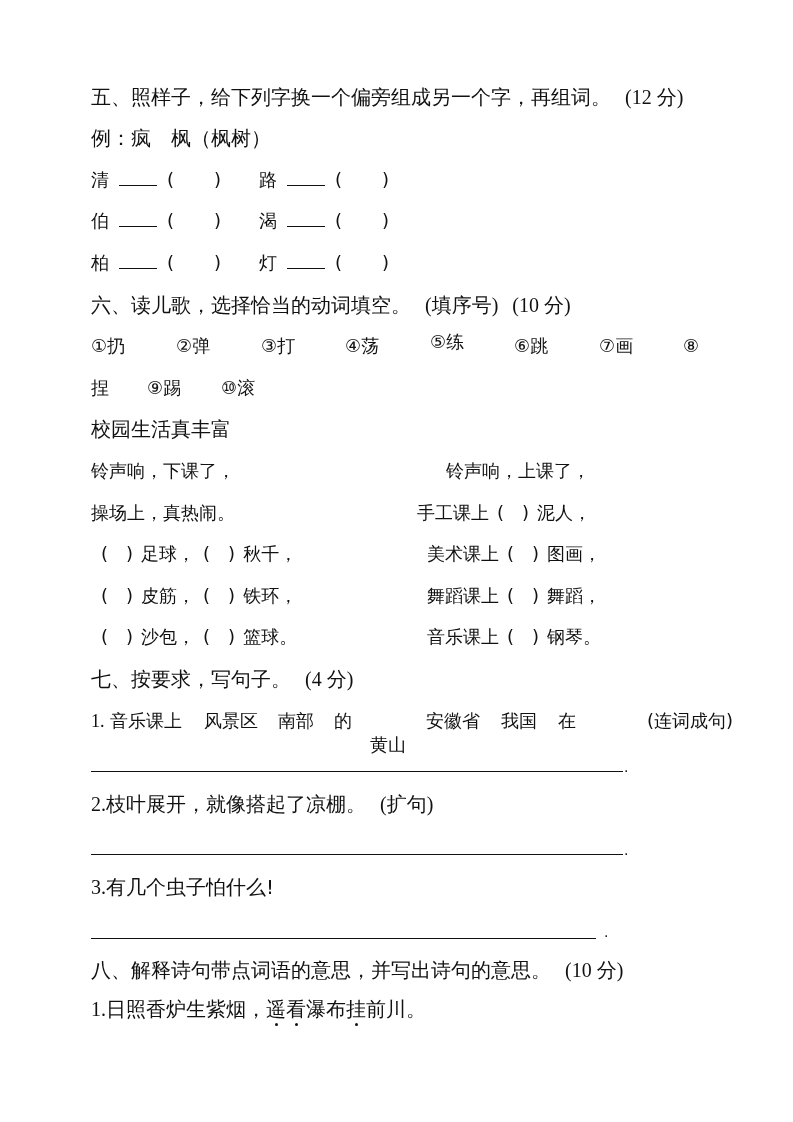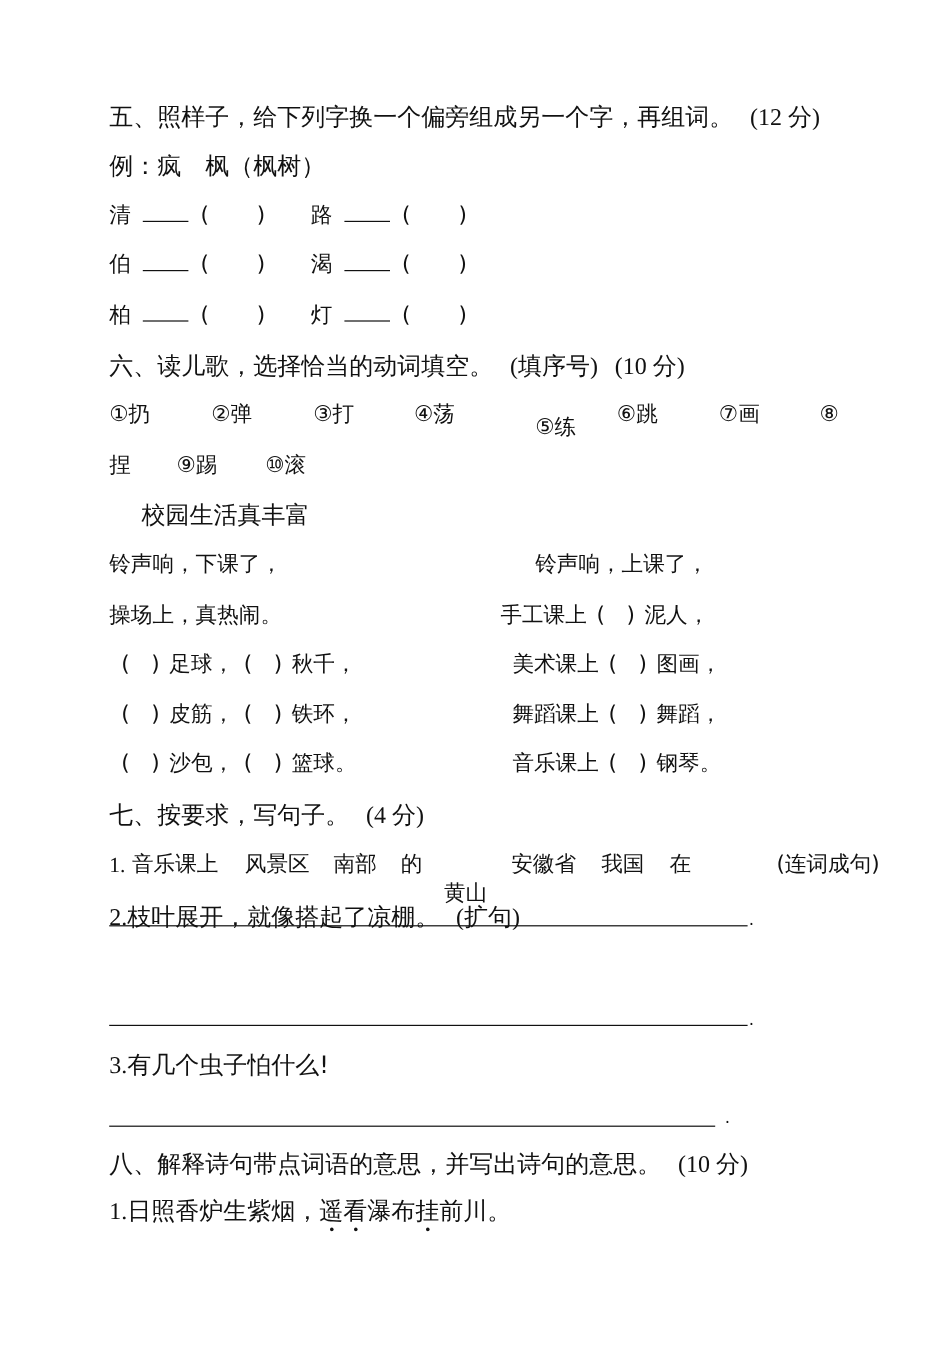--- a/index.html
+++ b/index.html
@@ -108,30 +108,30 @@
 </div>
 
 <div class="line" style="top:293px;text-align:right;">
   <span>六、读儿歌，选择恰当的动词填空。</span><span class="score">(填序号)</span><span class="score">(10 分)</span>
 </div>
 
 <div class="abs" style="top:334px; left:91px;">①扔</div>
 <div class="abs" style="top:334px; left:176px;">②弹</div>
 <div class="abs" style="top:334px; left:261px;">③打</div>
 <div class="abs" style="top:334px; left:345px;">④荡</div>
-<div class="abs" style="top:345px; left:430px;margin-left:16px;">⑤练</div>
+<div class="abs" style="top:330px; left:430px;">⑤练</div>
 <div class="abs" style="top:334px; left:514px;">⑥跳</div>
 <div class="abs" style="top:334px; left:599px;">⑦画</div>
 <div class="abs" style="top:334px; left:683px;">⑧</div>
 
 <div class="abs" style="top:376px; left:91px;">捏</div>
 <div class="abs" style="top:376px; left:147px;">⑨踢</div>
 <div class="abs" style="top:376px; left:221px;">⑩滚</div>
 
-<div class="line" style="top:417px;margin-left:27px;">校园生活真丰富</div>
+<div class="line" style="top:417px;">校园生活真丰富</div>
 
 <div class="abs" style="top:459px; left:91px;">铃声响，下课了，</div>
 <div class="abs" style="top:459px; left:446px;">铃声响，上课了，</div>
 
 <div class="abs" style="top:501px; left:91px;">操场上，真热闹。</div>
 <div class="abs" style="top:501px; left:417px;">
   <span>手工课上</span><span style="margin-left:8px;">(</span><span class="paren-gap-sm"></span><span>)</span><span style="margin-left:8px;">泥人，</span>
 </div>
 
 <div class="abs" style="top:542px; left:101px;">
@@ -166,21 +166,21 @@
 <div class="abs" style="top:709px; left:334px;">的</div>
 <div class="abs" style="top:709px; left:370px;margin-top:24px;">黄山</div>
 <div class="abs" style="top:709px; left:426px;">安徽省</div>
 <div class="abs" style="top:709px; left:501px;">我国</div>
 <div class="abs" style="top:709px; left:558px;">在</div>
 <div class="abs" style="top:709px; left:606px;margin-left:41px;">(连词成句)</div>
 
 <div class="answer-line" style="top:771px; width:532px;"></div>
 <div class="answer-dot" style="top:760px; left:624px;">.</div>
 
-<div class="line" style="top:752px;">
+<div class="line" style="top:792px;">
   <span class="num">2.</span><span>枝叶展开，就像搭起了凉棚。</span><span class="score">(扩句)</span>
 </div>
 
 <div class="answer-line" style="top:854px; width:532px;"></div>
 <div class="answer-dot" style="top:843px; left:624px;">.</div>
 
 <div class="line" style="top:875px;">
   <span class="num">3.</span><span>有几个虫子怕什么!</span>
 </div>
 

